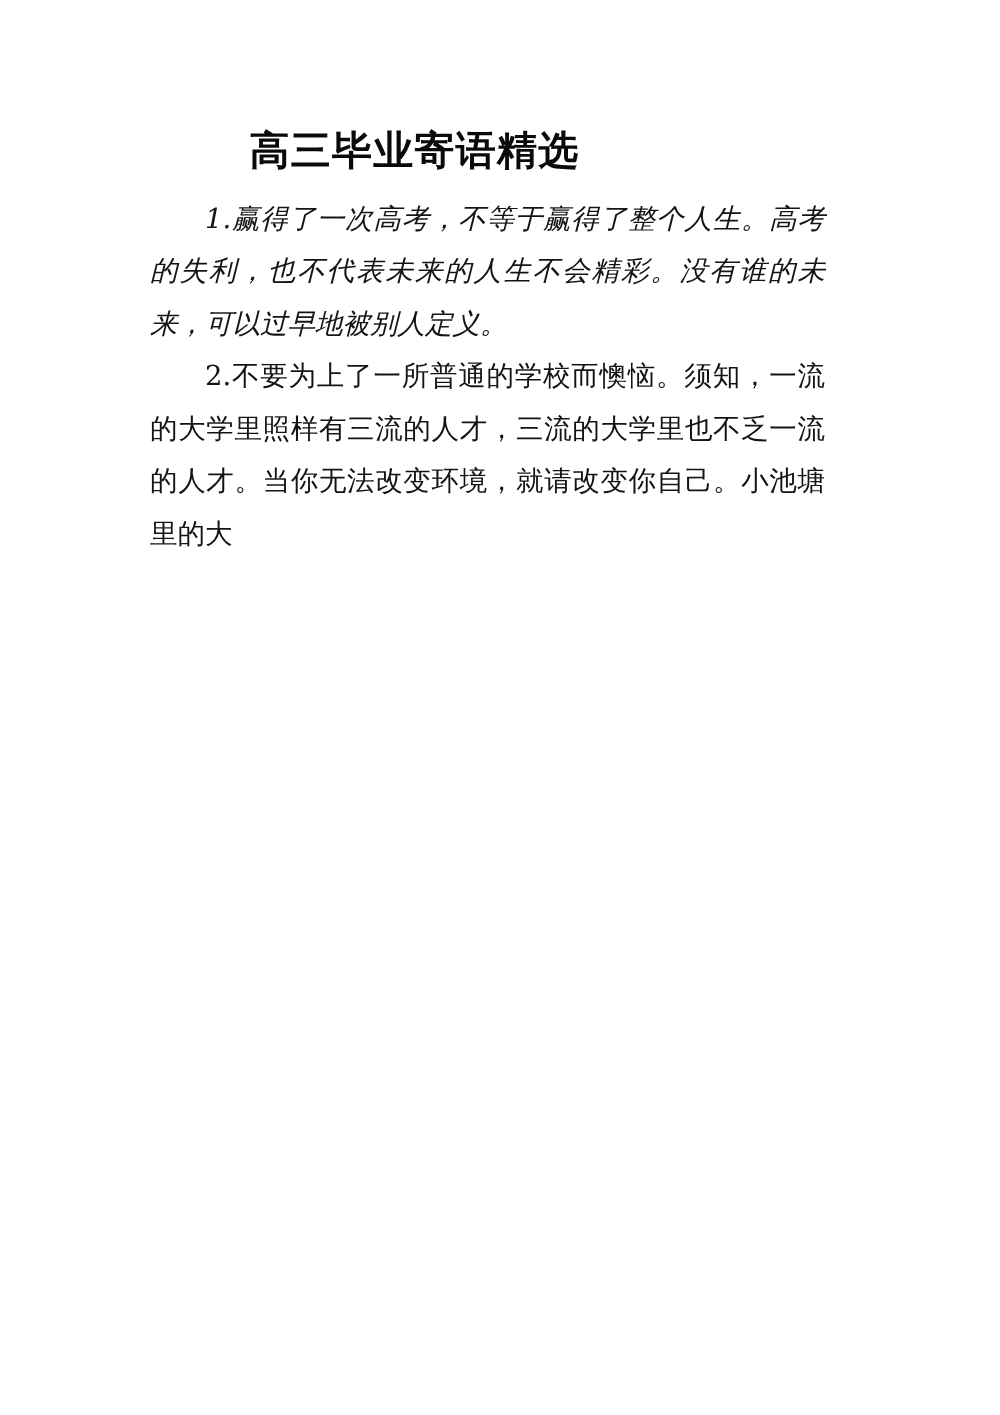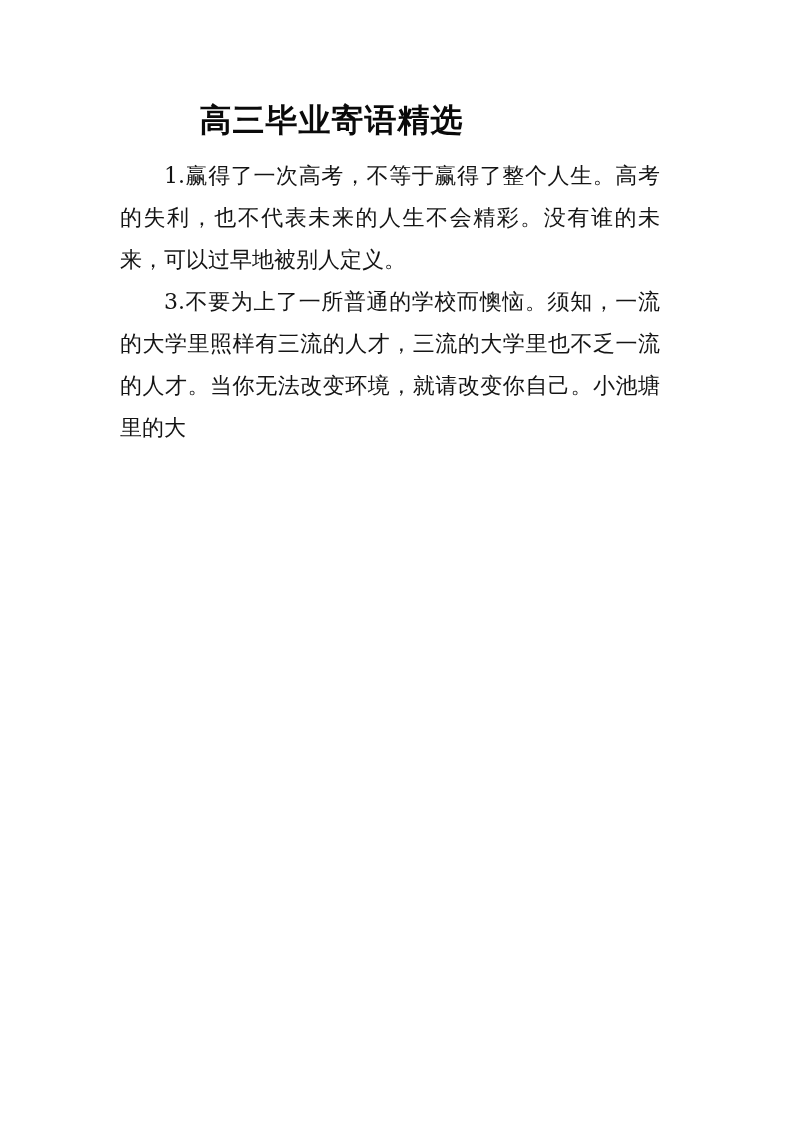--- a/index.html
+++ b/index.html
@@ -14,24 +14,24 @@
     font-weight: bold; font-size: 32px; line-height: 44px; letter-spacing: 1px;
     color: #0a0a0a;
   }
   .body {
     position: absolute; left: 120px; top: 155px; width: 540px;
     font-family: "DejaVu Serif", "Liberation Serif", serif;
     font-size: 22px; line-height: 42px; color: #141414;
     text-align: justify;
   }
   .para { margin: 0; text-indent: 44px; word-break: break-all; }
-  .para.first { text-indent: 44px; }
+  .para.first { text-indent: 44px; font-style: italic; }
 </style>
 </head>
 <body>
 
 <div class="page">
   <div class="title">高三毕业寄语精选</div>
   <div class="body">
     <p class="para first">1.赢得了一次高考，不等于赢得了整个人生。高考的失利，也不代表未来的人生不会精彩。没有谁的未来，可以过早地被别人定义。</p>
-    <p class="para">3.不要为上了一所普通的学校而懊恼。须知，一流的大学里照样有三流的人才，三流的大学里也不乏一流的人才。当你无法改变环境，就请改变你自己。小池塘里的大</p>
+    <p class="para">2.不要为上了一所普通的学校而懊恼。须知，一流的大学里照样有三流的人才，三流的大学里也不乏一流的人才。当你无法改变环境，就请改变你自己。小池塘里的大</p>
   </div>
 </div>
 
 </body></html>

